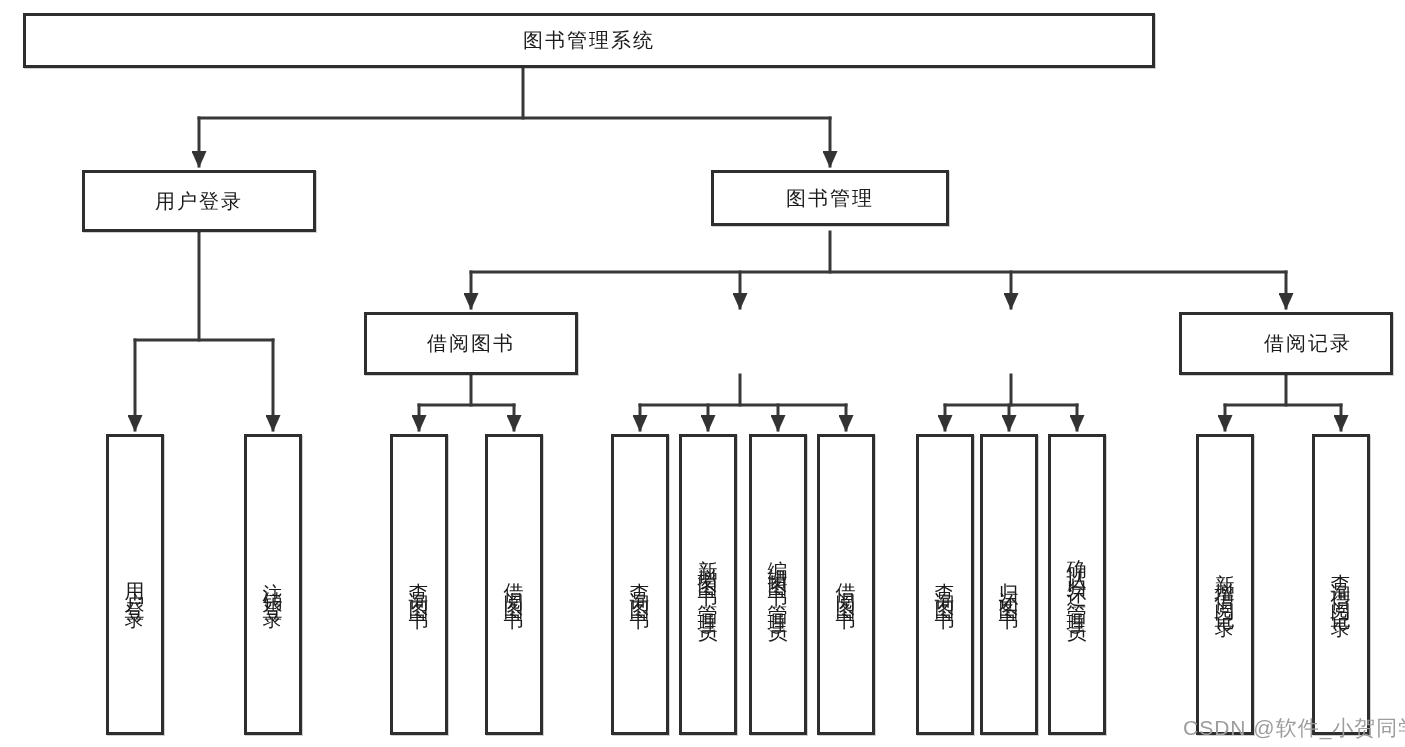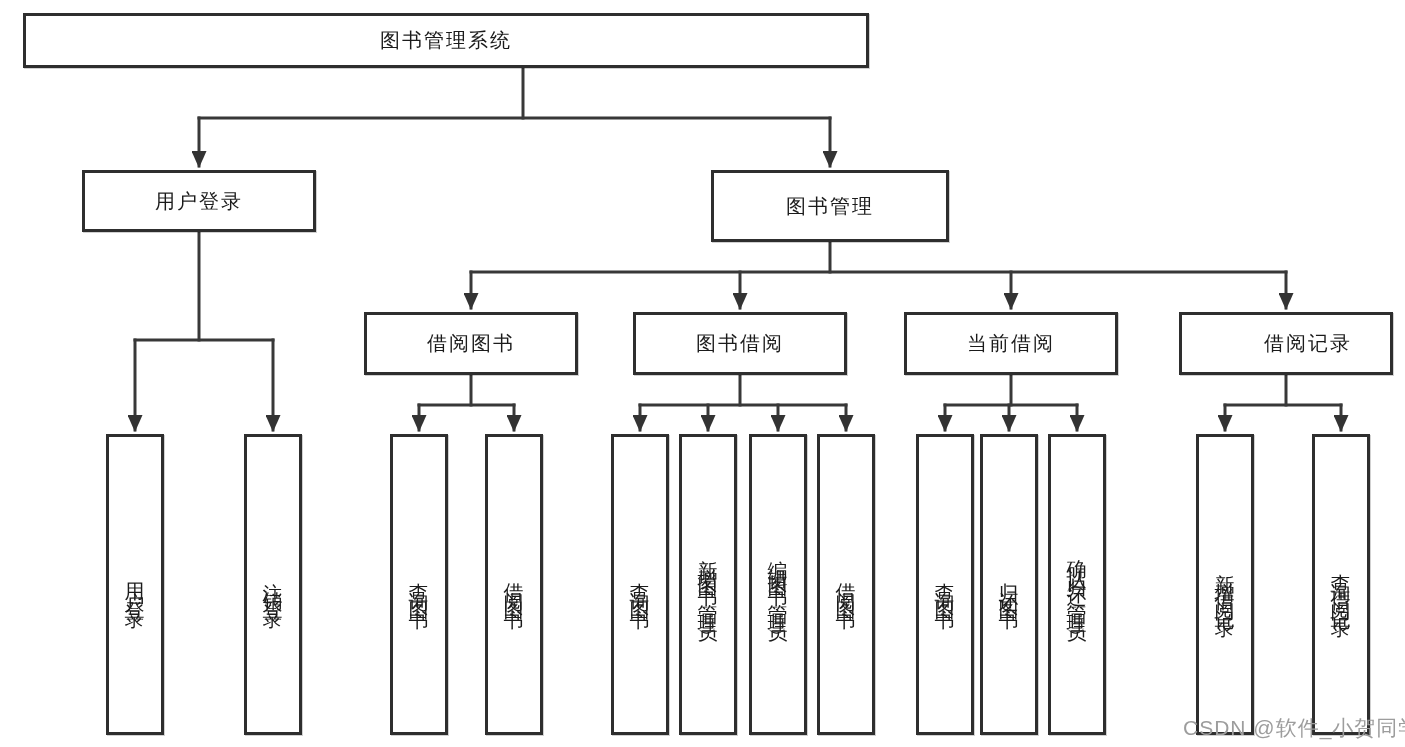--- a/index.html
+++ b/index.html
@@ -40,24 +40,24 @@
     text-align: center;
   }
   .node.v {
     font-size: 20px;
     writing-mode: vertical-rl;
     text-orientation: mixed;
     letter-spacing: 9px;
     line-height: 1;
   }
   
-  .n-root      { left: 23px;   top: 13px;  width: 846px; height: 55px; }
+  .n-root      { left: 23px;   top: 13px;  width: 1132px; height: 55px; }
   
   .n-login     { left: 82px;   top: 170px; width: 234px;  height: 62px; }
-  .n-bookmgmt  { left: 711px;  top: 170px; width: 238px;  height: 72px; }
+  .n-bookmgmt  { left: 711px;  top: 170px; width: 238px;  height: 56px; }
   
   .lvl3        { top: 312px; width: 214px; height: 63px; }
   .n-newbook   { left: 364px;  }
   .n-borrow    { left: 633px;  }
   .n-current   { left: 904px;  }
   .n-record    { left: 1179px; padding-left: 44px; }
   
   .leaf        { top: 434px; width: 58px; height: 301px; }
   .n-l-login   { left: 106px;  }
   .n-l-logout  { left: 244px;  }
@@ -136,22 +136,20 @@
       <line x1="1341" y1="405" x2="1341" y2="430" marker-end="url(#ah)"></line>
     </g>
   </svg>
 
   <div class="node h n-root">图书管理系统</div>
 
   <div class="node h n-login">用户登录</div>
   <div class="node h n-bookmgmt">图书管理</div>
 
   <div class="node h lvl3 n-newbook">借阅图书</div>
-  <div class="node h lvl3 n-borrow">图书借阅</div>
-  <div class="node h lvl3 n-current">当前借阅</div>
   <div class="node h lvl3 n-record">借阅记录</div>
 
   <div class="node v leaf n-l-login">用户登录</div>
   <div class="node v leaf n-l-logout">注销登录</div>
 
   <div class="node v leaf n-l-nbq">查询图书</div>
   <div class="node v leaf n-l-nbb">借阅图书</div>
 
   <div class="node v leaf n-l-bbq">查询图书</div>
   <div class="node v leaf n-l-bba">新增图书（管理员）</div>

